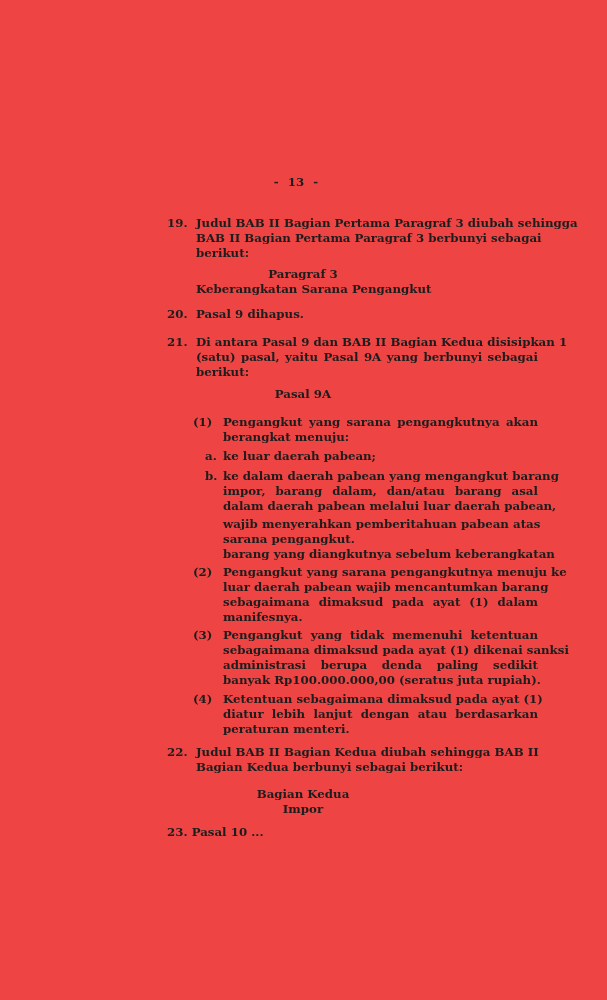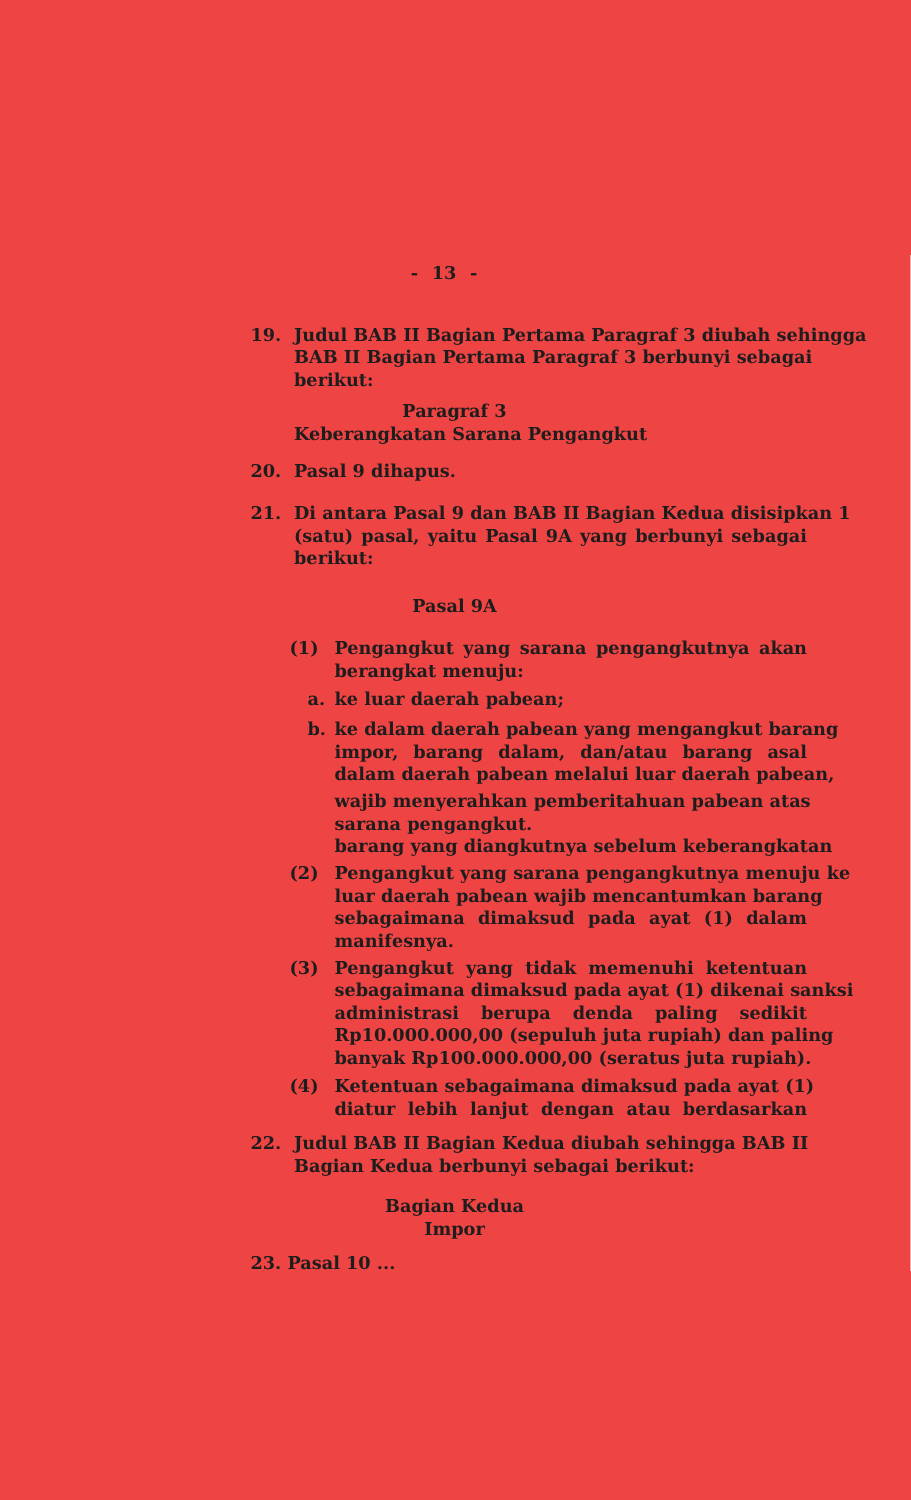--- a/index.html
+++ b/index.html
@@ -27,21 +27,21 @@
   .item>.body{flex:1;min-width:0;}
   .ayat{display:flex;margin-left:26px;}
   .ayat>.anum{width:30px;flex:none;}
   .ayat>.abody{flex:1;min-width:0;}
   .sub{display:flex;}
   .sub>.snum{width:18px;flex:none;}
   .sub>.sbody{flex:1;min-width:0;}
   .centerblock{margin-left:29px;width:214px;text-align:center;}
   
   .mb3{margin-bottom:3px;}.mb4{margin-bottom:4px;}
-  .mb6{margin-bottom:6px;}.mb7{margin-bottom:17px;}.mb8{margin-bottom:8px;}
+  .mb6{margin-bottom:6px;}.mb7{margin-bottom:7px;}.mb8{margin-bottom:8px;}
   .mb10{margin-bottom:10px;}.mb12{margin-bottom:12px;}.mb13{margin-bottom:13px;}
   .sub-a{margin:4px 0 5px -18px;}
   .sub-b{margin:0 0 3px -18px;}
   .catchword{text-align:left;line-height:15px;}
 </style>
 </head>
 <body>
 
 <div class="sheet">
 
@@ -120,30 +120,30 @@
         <div class="line">manifesnya.</div>
       </div>
     </div>
 
     <div class="ayat mb4">
       <div class="anum">(3)</div>
       <div class="abody">
         <div class="line j">Pengangkut yang tidak memenuhi ketentuan</div>
         <div class="line j">sebagaimana dimaksud pada ayat (1) dikenai sanksi</div>
         <div class="line j">administrasi berupa denda paling sedikit</div>
-        <div class="line j">Rp10.000.000,00 (sepuluh juta rupiah) dan paling</div>
         <div class="line j">banyak Rp100.000.000,00 (seratus juta rupiah).</div>
       </div>
     </div>
 
     <div class="ayat mb8">
       <div class="anum">(4)</div>
       <div class="abody">
         <div class="line j">Ketentuan sebagaimana dimaksud pada ayat (1)</div>
         <div class="line j">diatur lebih lanjut dengan atau berdasarkan</div>
+        <div class="line">peraturan menteri.</div>
       </div>
     </div>
 
     <div class="item mb12">
       <div class="num">22.</div>
       <div class="body">
         <div class="line j">Judul BAB II Bagian Kedua diubah sehingga BAB II</div>
         <div class="line">Bagian Kedua berbunyi sebagai berikut:</div>
       </div>
     </div>

